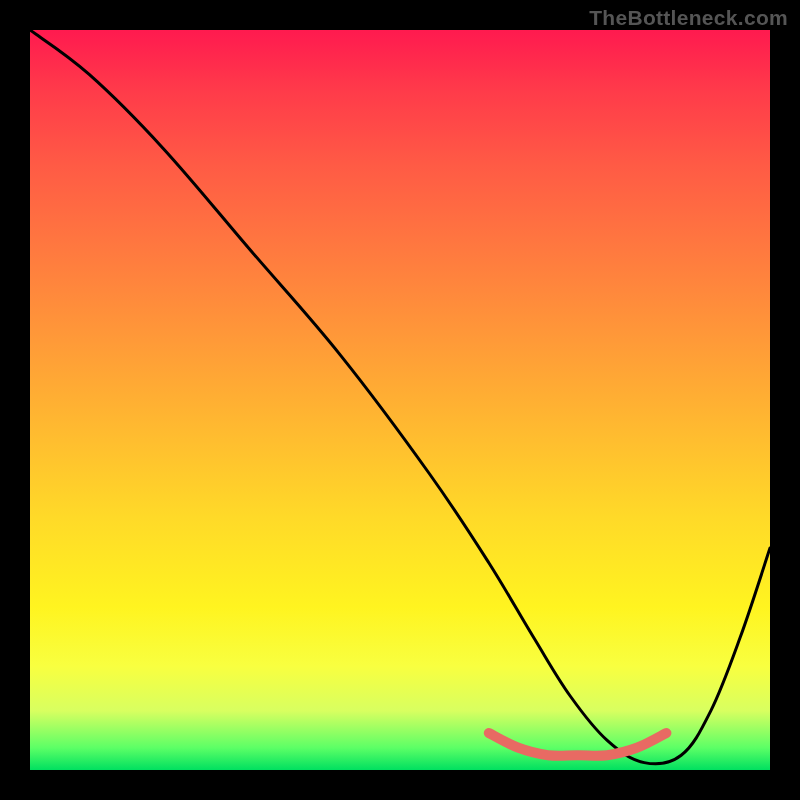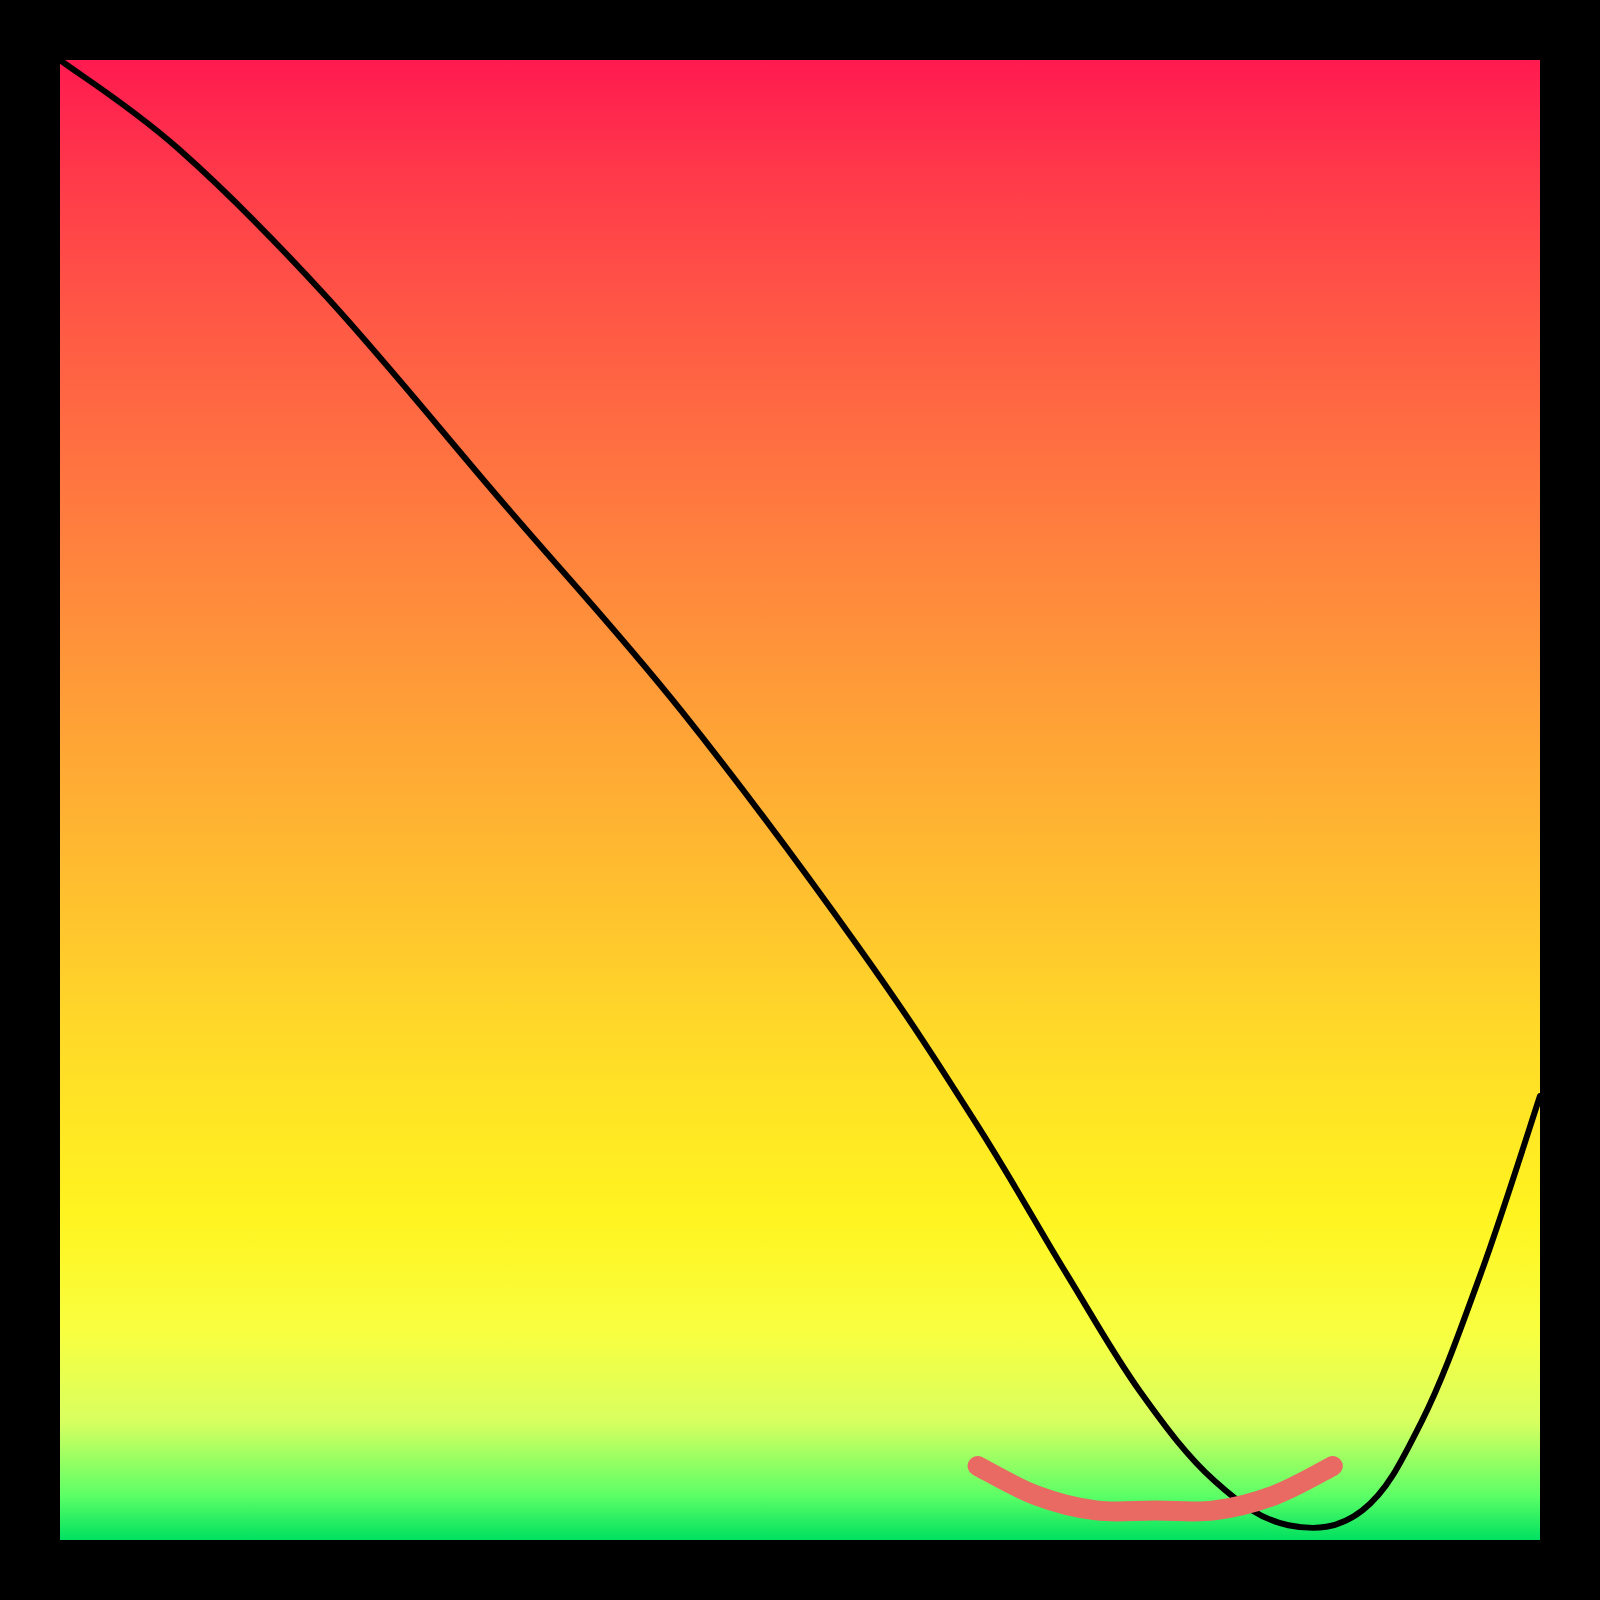--- a/index.html
+++ b/index.html
@@ -57,20 +57,21 @@
   svg.curve {
     position: absolute;
     inset: 0;
     z-index: 10;
   }
 </style>
 </head>
 <body>
 
 <div class="stage">
+  <div class="watermark">TheBottleneck.com</div>
   <div class="plot">
     <div class="gradient"></div>
     <svg class="curve" viewBox="0 0 740 740" preserveAspectRatio="none">
       <path fill="none" stroke="#000000" stroke-width="3" stroke-linejoin="round" stroke-linecap="round" d="M 0.0 0.0 C 10.7 8.0, 35.2 23.1, 59.2 44.4 C 83.2 65.7, 103.9 86.4, 133.2 118.4 C 162.5 150.4, 190.0 184.7, 222.0 222.0 C 254.0 259.3, 278.8 285.6, 310.8 325.6 C 342.8 365.6, 373.0 406.7, 399.6 444.0 C 426.2 481.3, 440.2 503.5, 458.8 532.8 C 477.4 562.1, 488.5 582.8, 503.2 606.8 C 517.9 630.8, 526.9 647.4, 540.2 666.0 C 553.5 684.6, 563.9 698.4, 577.2 710.4 C 590.5 722.4, 600.9 729.9, 614.2 732.6 C 627.5 735.3, 639.2 734.5, 651.2 725.2 C 663.2 715.9, 670.1 702.1, 680.8 680.8 C 691.5 659.5, 699.7 636.1, 710.4 606.8 C 721.1 577.5, 734.7 534.0, 740.0 518.0"></path>
       <path fill="none" stroke="#e86a63" stroke-width="10" stroke-linecap="round" stroke-linejoin="round" d="M 458.8 703.0 C 464.1 705.7, 477.7 713.8, 488.4 717.8 C 499.1 721.8, 507.3 723.9, 518.0 725.2 C 528.7 726.5, 536.9 725.2, 547.6 725.2 C 558.3 725.2, 566.5 726.5, 577.2 725.2 C 587.9 723.9, 596.1 721.8, 606.8 717.8 C 617.5 713.8, 631.1 705.7, 636.4 703.0"></path>
     </svg>
   </div>
 </div>
 
 </body></html>

